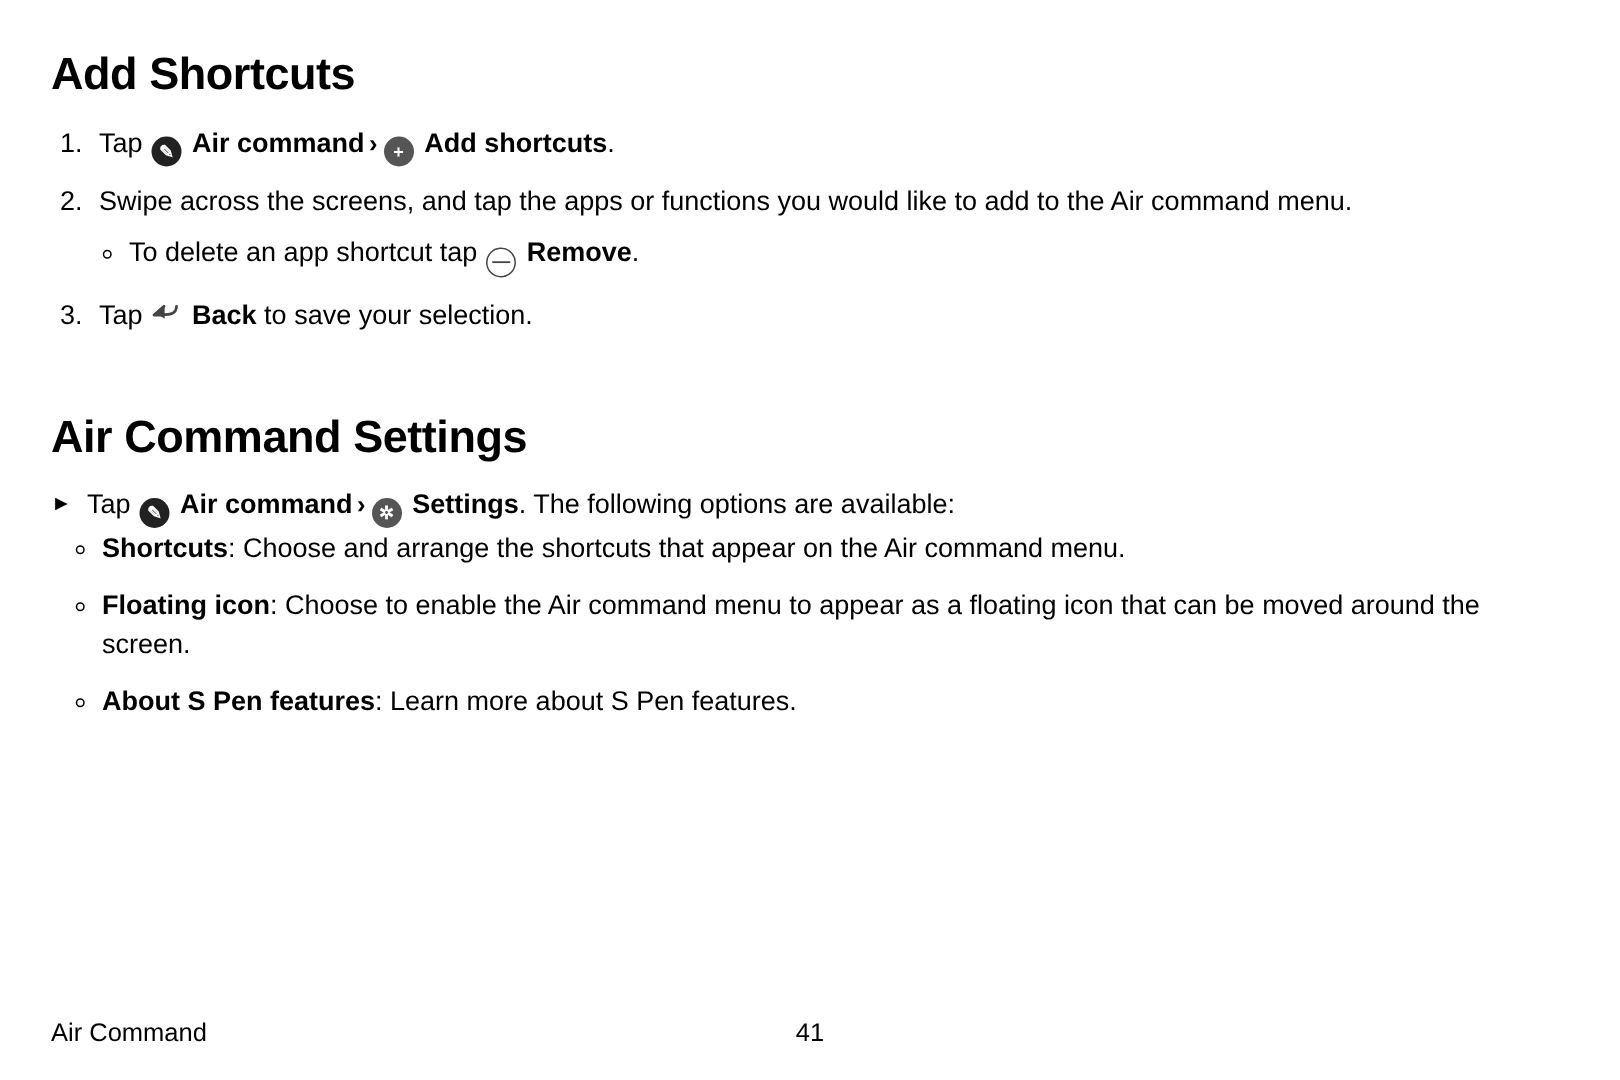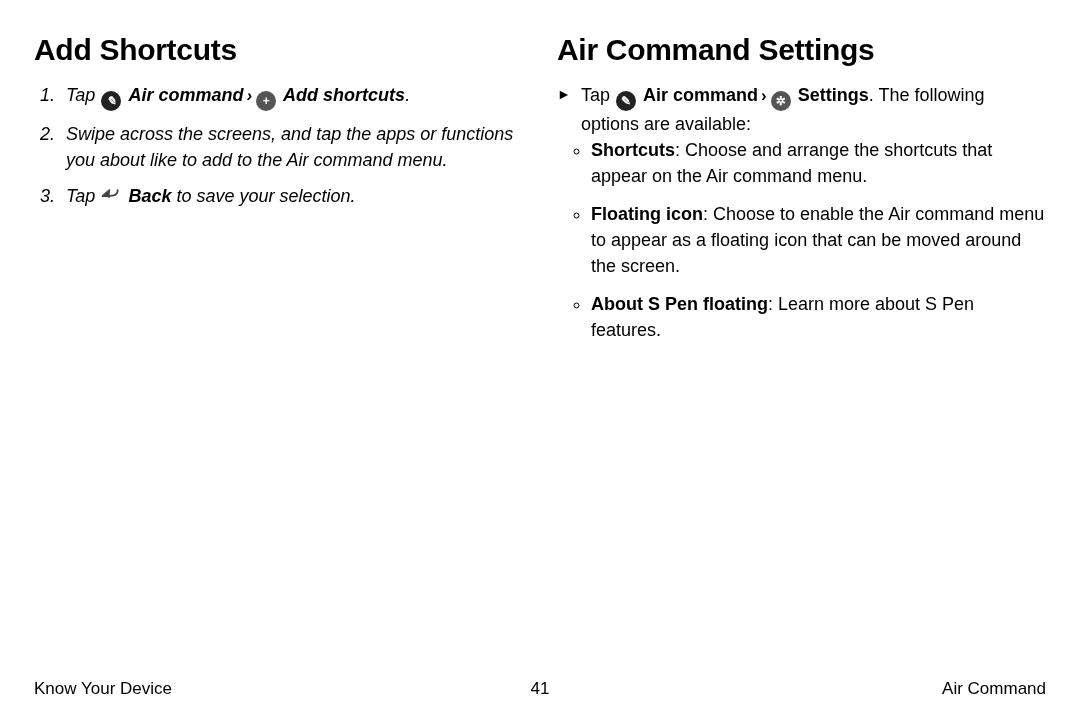--- a/index.html
+++ b/index.html
@@ -14,41 +14,41 @@
     line-height: 1.45;
     position: relative;
     overflow: hidden;
   }
   .page {
     padding: 28px 34px 0 34px;
     display: flex;
     gap: 34px;
     box-sizing: border-box;
     width: 100%;
+    flex-direction: column;
   }
   .col {
     flex: 1 1 0;
   }
   h1 {
     font-size: 30px;
     font-weight: 700;
     margin: 0 0 10px 0;
     letter-spacing: -0.3px;
   }
   p {
     margin: 0 0 14px 0;
   }
   ol {
     margin: 0;
     padding-left: 26px;
   }
   ol > li {
     margin: 0 0 10px 0;
     padding-left: 6px;
-    font-style: italic;
   }
   ul {
     margin: 8px 0 0 0;
     padding-left: 20px;
   }
   ul > li {
     margin: 0 0 12px 0;
   }
   .arrowlist {
     list-style: none;
@@ -134,21 +134,27 @@
 
   <div class="col">
     <h1>Add Shortcuts</h1>
     <ol>
       <li>
         <span>Tap </span><span class="icon icon-dark">✎</span>
         <span class="bold">Air command</span><span class="chev">›</span><span class="icon icon-grey">+</span>
         <span class="bold">Add shortcuts</span><span>.</span>
       </li>
       <li>
-        <span>Swipe across the screens, and tap the apps or functions you about like to add to the Air command menu.</span>
+        <span>Swipe across the screens, and tap the apps or functions you would like to add to the Air command menu.</span>
+        <ul>
+          <li>
+            <span>To delete an app shortcut tap </span><span class="icon icon-outline">—</span>
+            <span class="bold">Remove</span><span>.</span>
+          </li>
+        </ul>
       </li>
       <li>
         <span>Tap </span><span class="backicon"><svg width="20" height="18" viewBox="0 0 24 20">
               <path d="M10 3 L2 10 L10 10 M2 10 C 14 10 20 10 20 3" fill="none" stroke="#444" stroke-width="2.2" stroke-linecap="round" stroke-linejoin="round"></path>
               <path d="M10 3 L4 8 L10 12 Z" fill="#444" stroke="#444" stroke-width="1"></path>
             </svg></span>
         <span class="bold">Back</span><span> to save your selection.</span>
       </li>
     </ol>
   </div>
@@ -157,24 +163,23 @@
     <h1>Air Command Settings</h1>
     <ul class="arrowlist">
       <li>
         <span class="arrowmark play">►</span>
         <span>Tap </span><span class="icon icon-dark">✎</span>
         <span class="bold">Air command</span><span class="chev">›</span><span class="icon icon-grey">✲</span>
         <span class="bold">Settings</span><span>. The following options are available:</span>
         <ul>
           <li><span class="bold">Shortcuts</span><span>: Choose and arrange the shortcuts that appear on the Air command menu.</span></li>
           <li><span class="bold">Floating icon</span><span>: Choose to enable the Air command menu to appear as a floating icon that can be moved around the screen.</span></li>
-          <li><span class="bold">About S Pen floating</span><span>: Learn more about S Pen features.</span></li>
+          <li><span class="bold">About S Pen features</span><span>: Learn more about S Pen features.</span></li>
         </ul>
       </li>
     </ul>
   </div>
 </div>
 
 <div class="footer">
-  <span>Know Your Device</span>
   <span class="footer-center">41</span>
   <span>Air Command</span>
 </div>
 
 </body></html>

